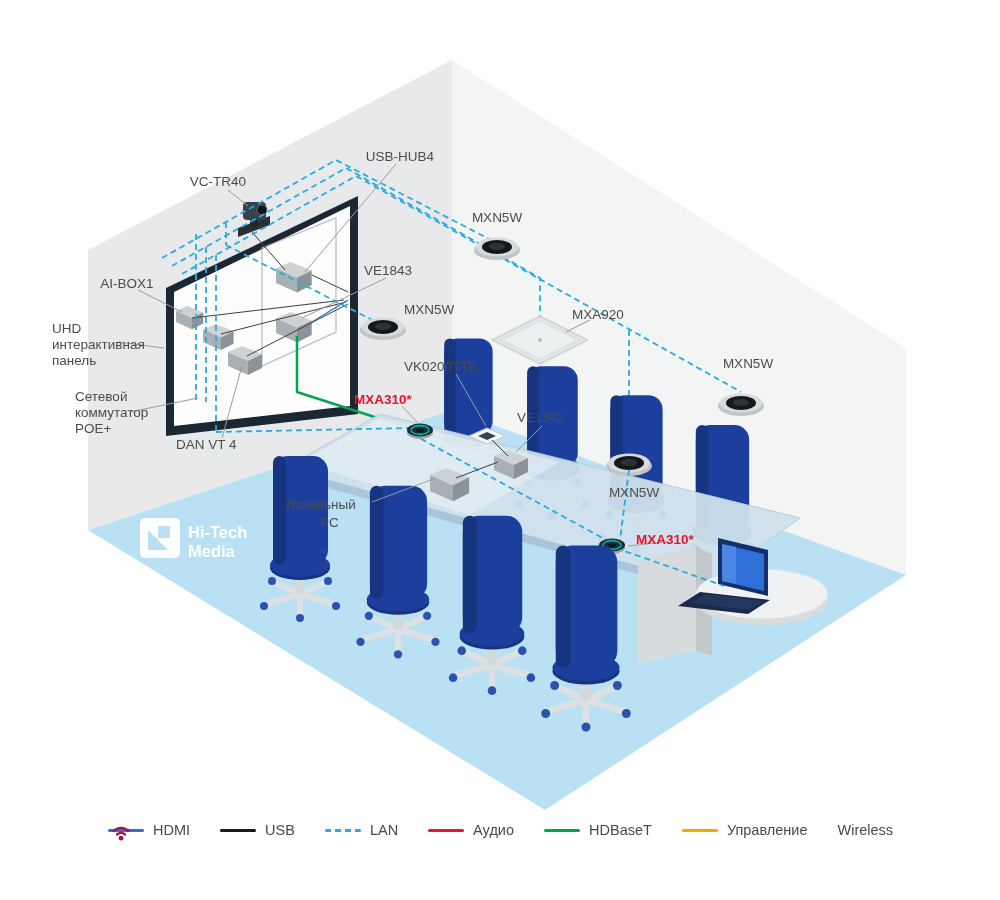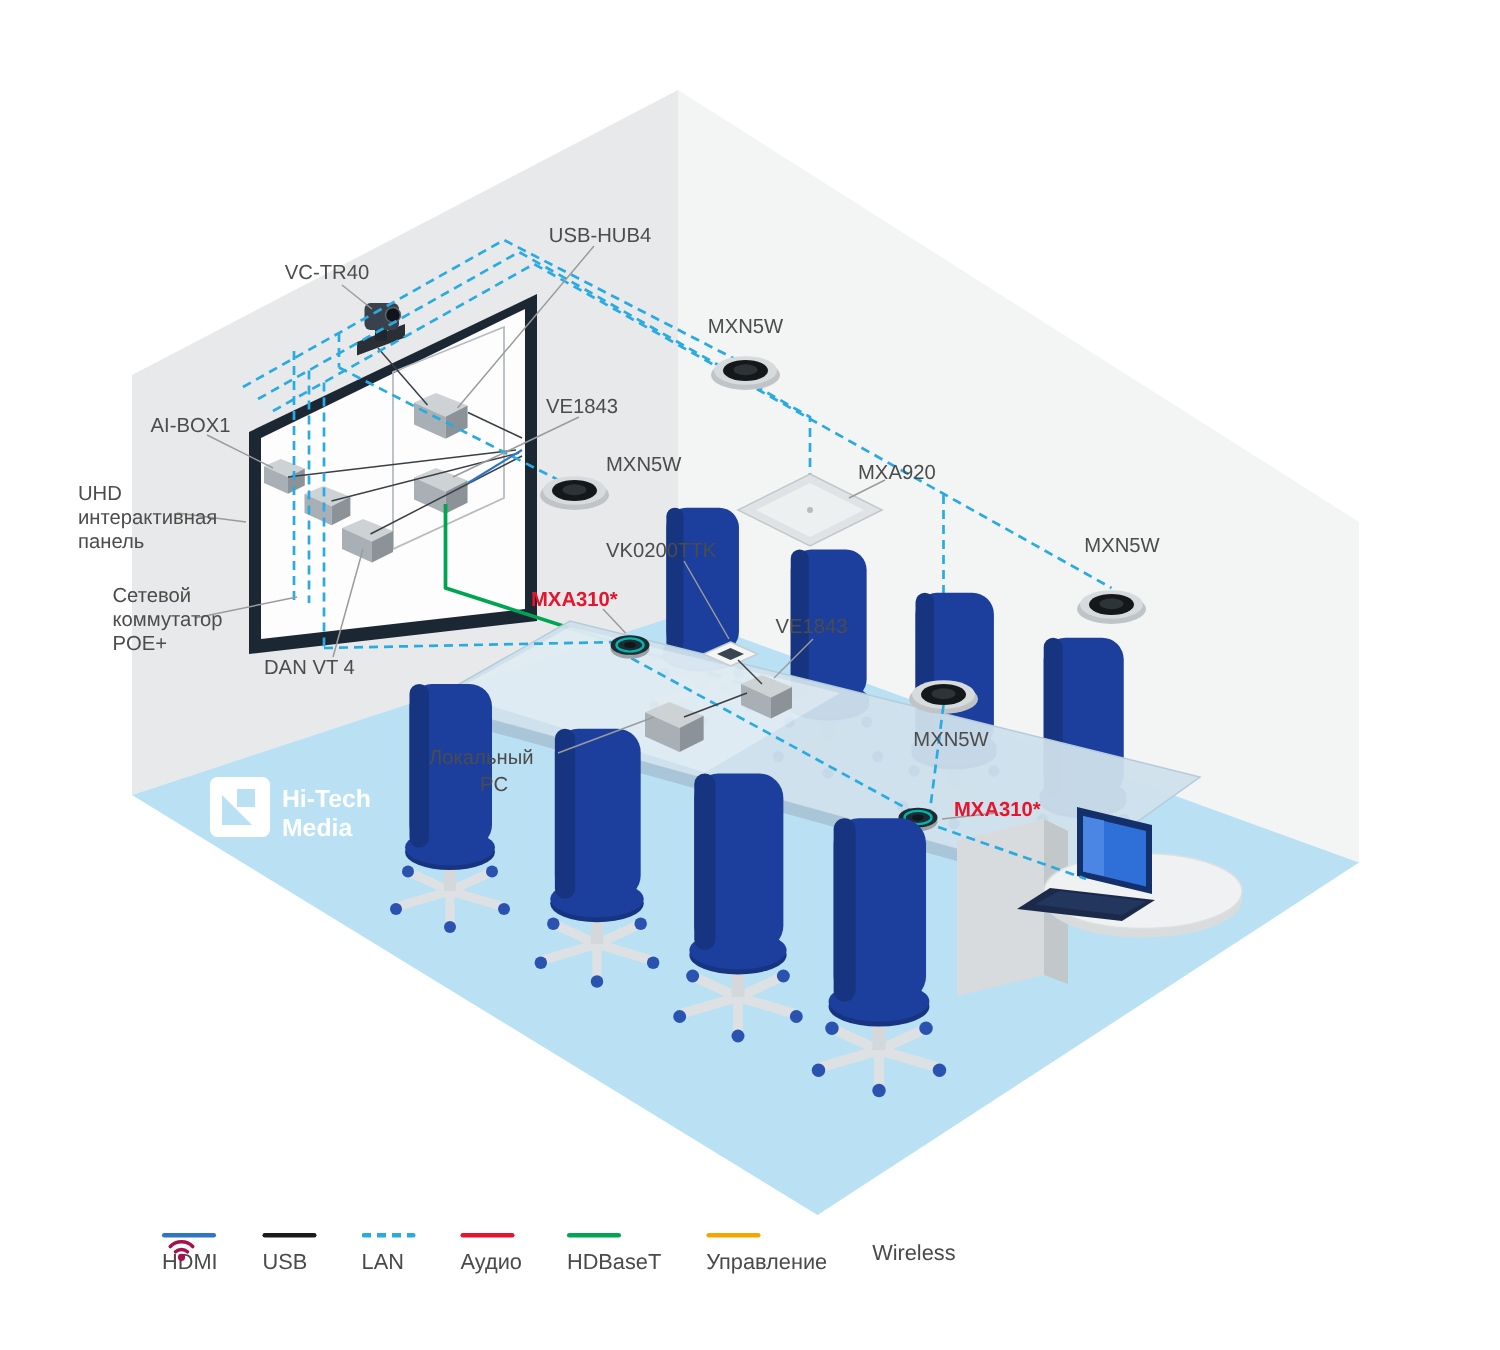--- a/index.html
+++ b/index.html
@@ -6,21 +6,21 @@
   .stage{position:relative;width:1000px;height:900px;background:#ffffff;overflow:hidden;
          font-family:"Liberation Sans",sans-serif;}
   svg{position:absolute;left:0;top:0;}
   .lbl{font-family:"Liberation Sans",sans-serif;font-size:13.5px;fill:#4c4c4c;}
   .lbl-red{font-family:"Liberation Sans",sans-serif;font-size:13.5px;fill:#e8132c;font-weight:700;}
   .logo-text{font-family:"Liberation Sans",sans-serif;font-size:16.5px;font-weight:700;fill:#ffffff;}
   .leader{stroke:#9b9b9b;stroke-width:1;fill:none;}
   .lan{stroke:#29abe2;stroke-width:1.8;stroke-dasharray:6 4;fill:none;}
   .conn{stroke:#3a3f44;stroke-width:1;fill:none;}
   .legend{position:absolute;left:108px;top:822px;display:flex;align-items:center;gap:30px;}
-  .legend-item{display:flex;align-items:flex-start;gap:9px;flex-direction:column;}
+  .legend-item{display:flex;align-items:center;gap:9px;}
   .legend-label{font-size:14.5px;color:#4a4a4a;}
   .sw{width:36px;height:3px;border-radius:2px;}
   .sw-hdmi{background:#2e75c6;}
   .sw-usb{background:#1a1a1a;}
   .sw-lan{background:repeating-linear-gradient(90deg,#29abe2 0 6px,transparent 6px 10px);}
   .sw-audio{background:#e8132c;}
   .sw-hdbaset{background:#00a551;}
   .sw-control{background:#f7a600;}
 </style>
 </head>

